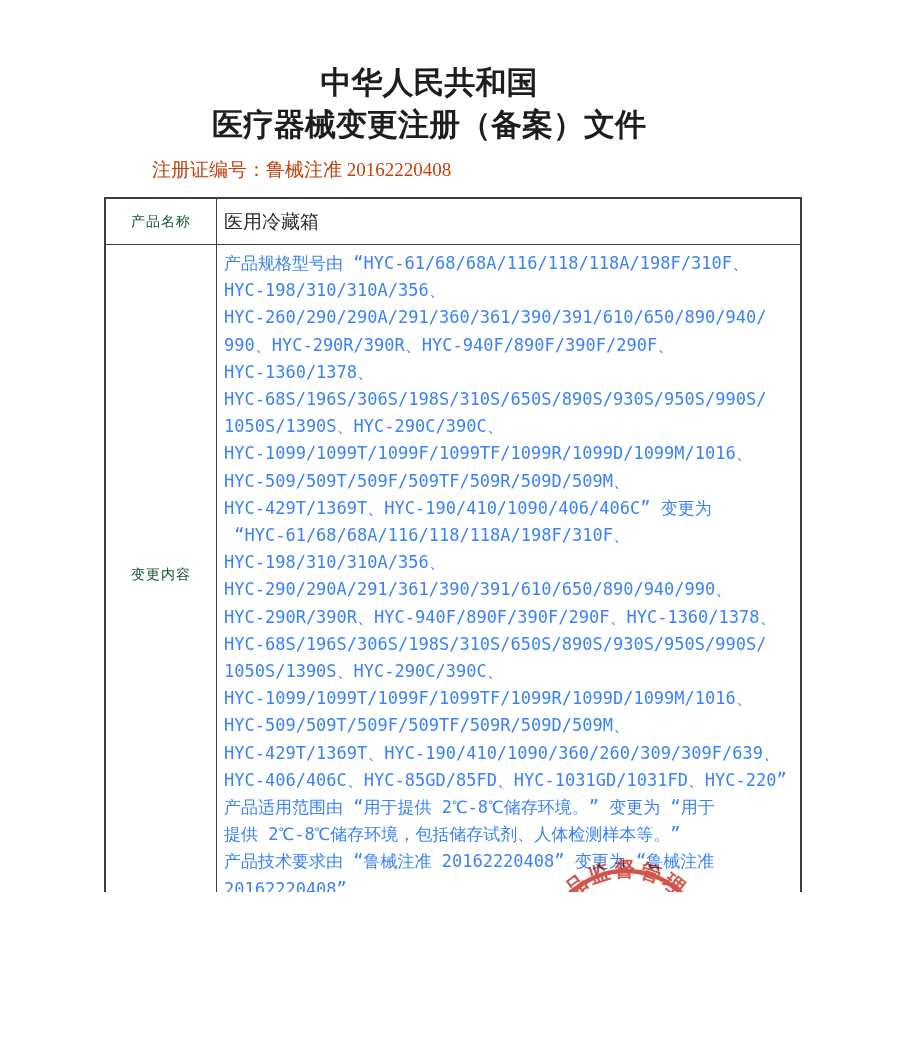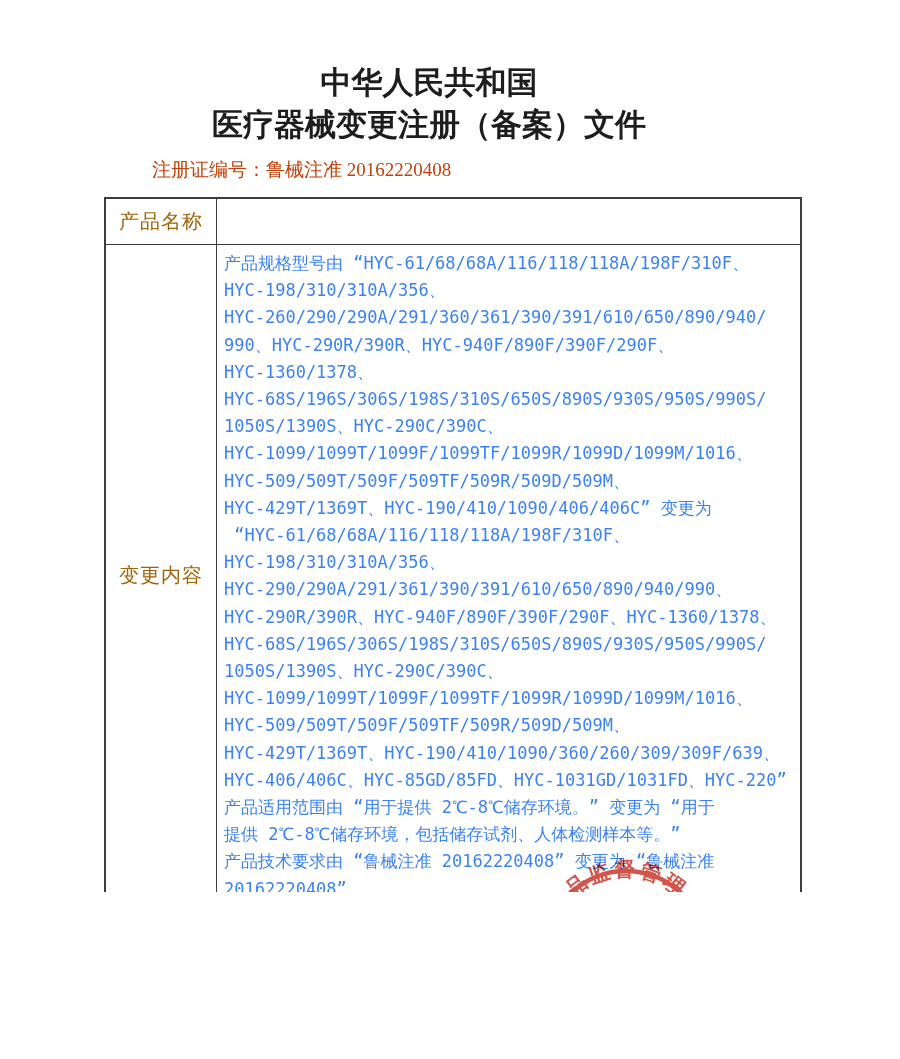--- a/index.html
+++ b/index.html
@@ -18,21 +18,21 @@
   }
   .doc-table {
     position:absolute; left:104px; top:197px; width:694px;
     border:2px solid #3d3d3d;
   }
   .t-row { display:flex; }
   .t-row + .t-row { border-top:1.5px solid #3d3d3d; }
   .cell-label {
     flex:0 0 110px; width:110px; border-right:1.5px solid #3d3d3d;
     display:flex; align-items:center; justify-content:center;
-    font-size:20px; color:#a16207; letter-spacing:1px;
+    font-size:14px; color:#14532d; letter-spacing:1px;
   }
   .cell-content { flex:1; min-width:0; padding:0 6px 0 7px; }
   .row-product { height:45px; }
   .row-product .cell-content { display:flex; align-items:center; font-size:19px; }
   .row-change { height:660px; }
   .change-text {
     font-family:"DejaVu Sans Mono","Liberation Mono",monospace;
     font-size:17px; line-height:27.2px; padding-top:5px;
     white-space:pre; color:#3b82f6;
   }
@@ -59,20 +59,21 @@
     <div>中华人民共和国</div>
     <div>医疗器械变更注册（备案）文件</div>
   </div>
 
   <div class="reg-line"><span>注册证编号：</span><span>鲁械注准 20162220408</span></div>
 
   <div class="doc-table">
 
     <div class="t-row row-product">
       <div class="cell-label">产品名称</div>
+      <div class="cell-content">医用冷藏箱</div>
     </div>
 
     <div class="t-row row-change">
       <div class="cell-label">变更内容</div>
       <div class="cell-content">
         <div class="change-text">产品规格型号由 “HYC-61/68/68A/116/118/118A/198F/310F、
 HYC-198/310/310A/356、
 HYC-260/290/290A/291/360/361/390/391/610/650/890/940/
 990、HYC-290R/390R、HYC-940F/890F/390F/290F、
 HYC-1360/1378、

